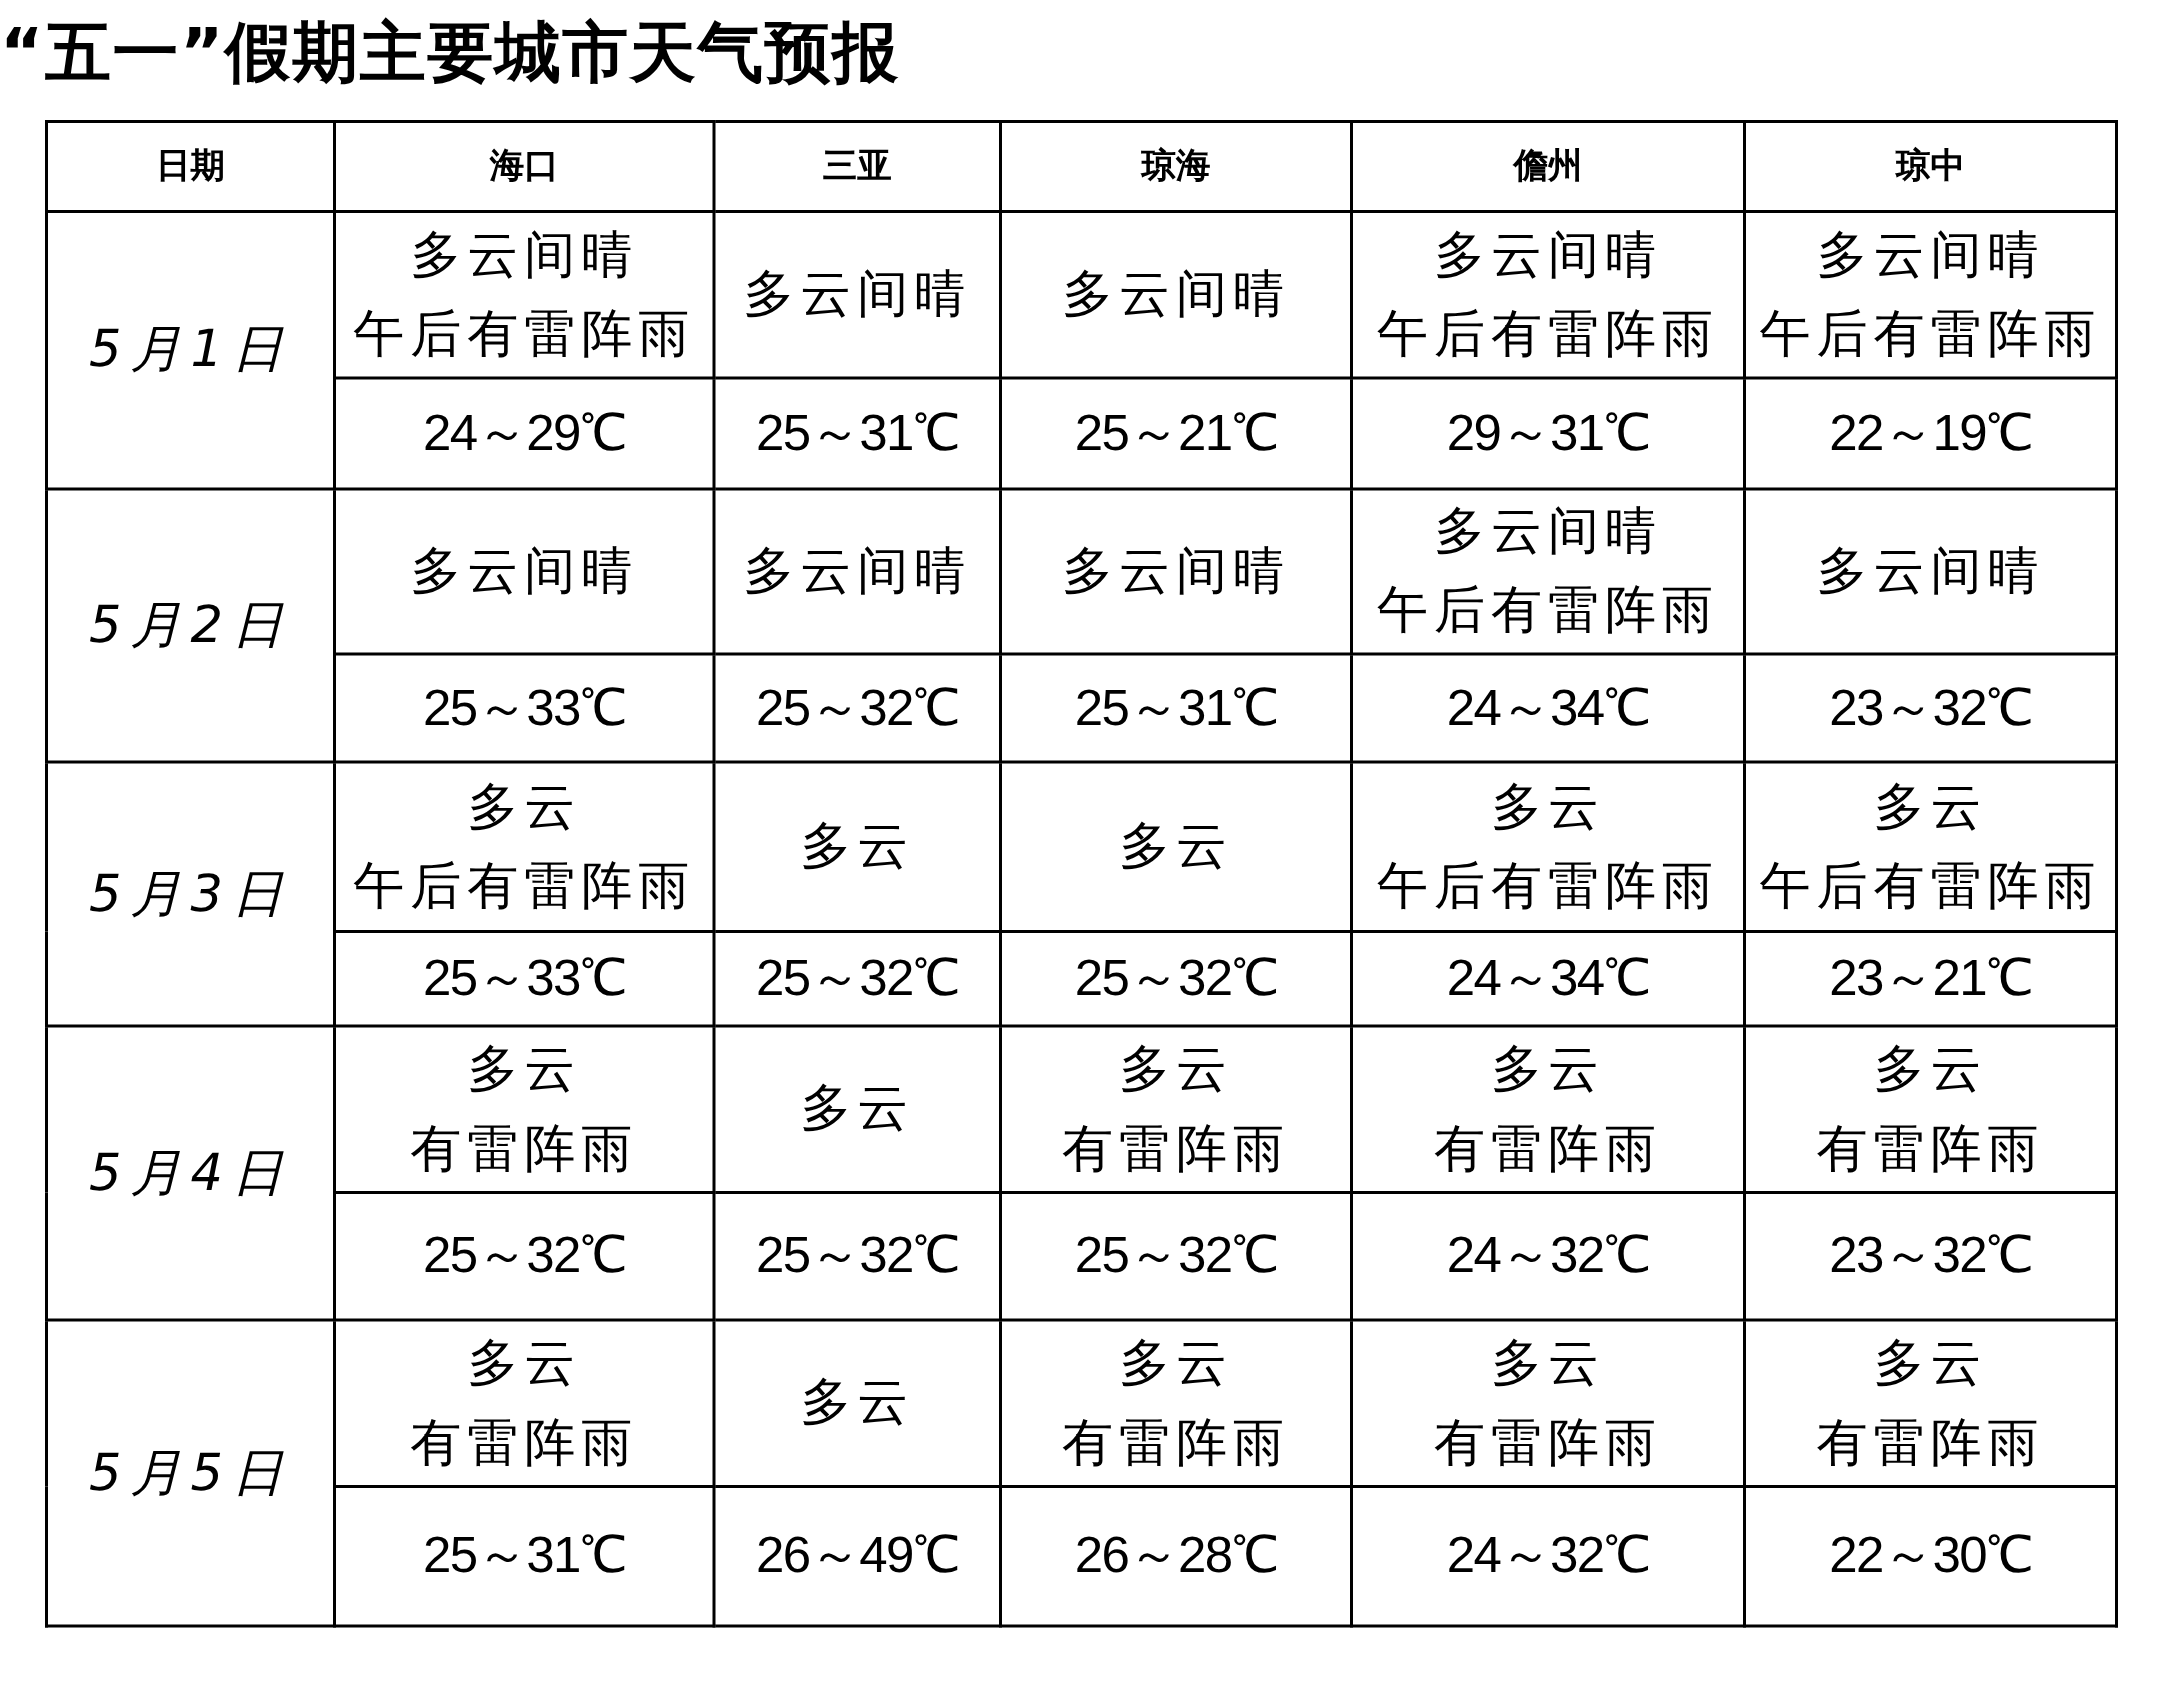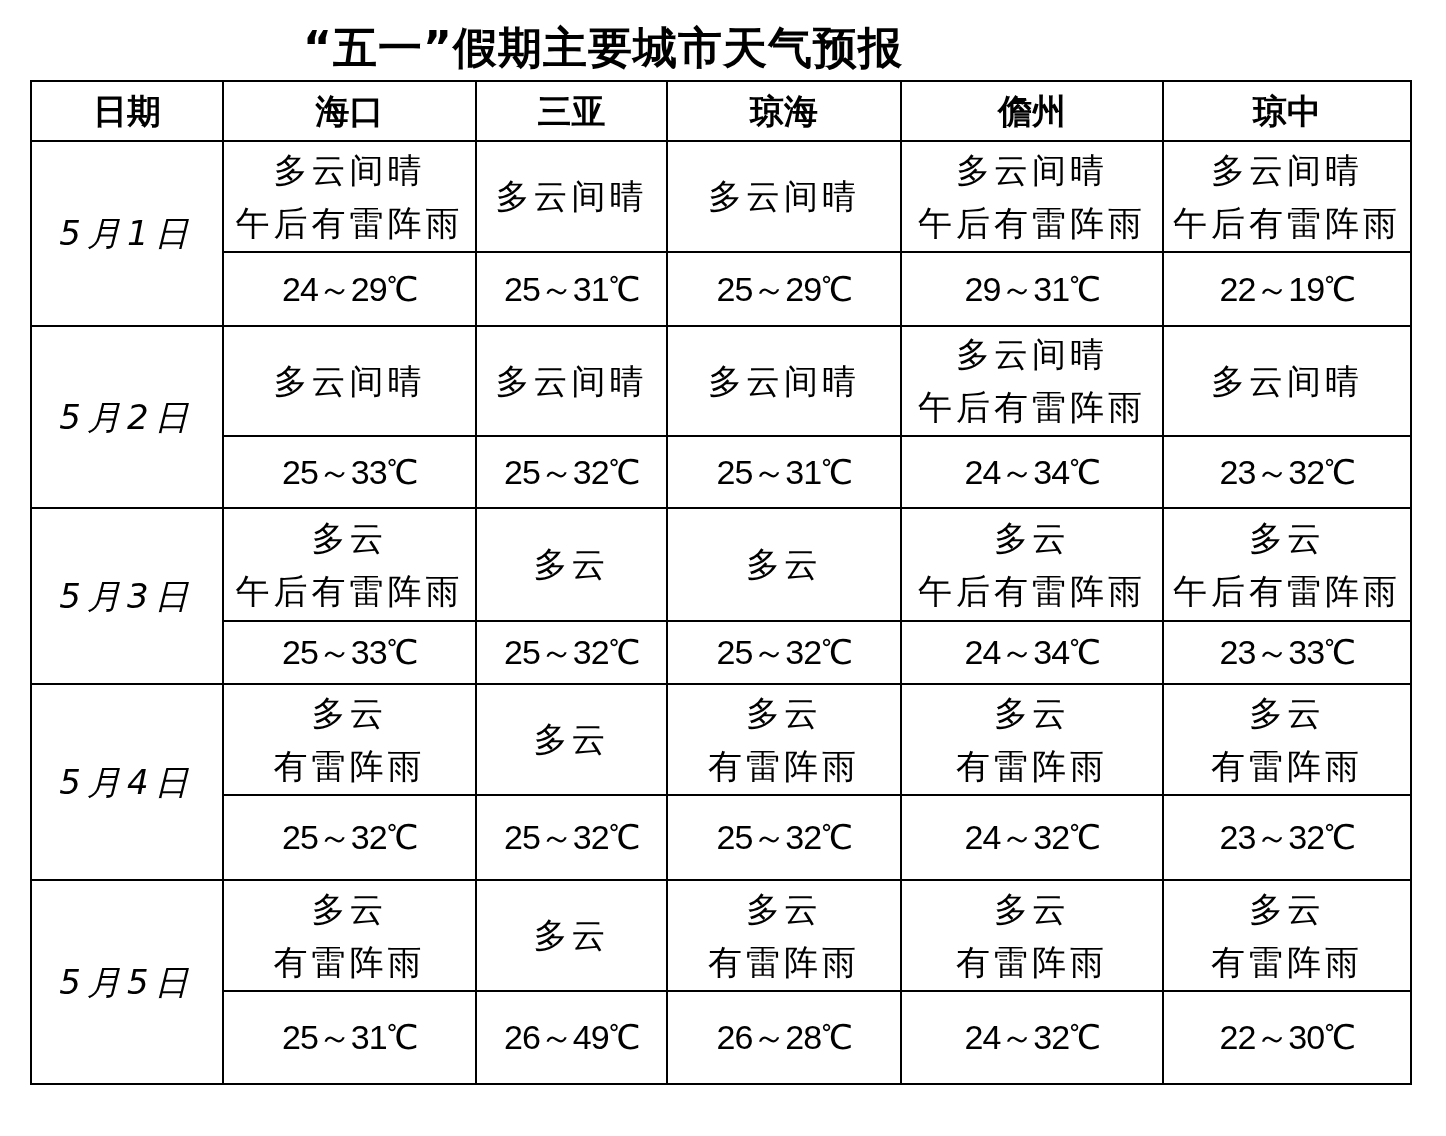--- a/index.html
+++ b/index.html
@@ -11,23 +11,23 @@
       width: 1446px;
       height: 1136px;
       position: relative;
       overflow: hidden;
       font-family: "DejaVu Sans", "Liberation Sans", sans-serif;
       color: #000;
     }
     .title {
       position: absolute;
       left: 0;
-      top: 18px;
+      top: 6px;
       width: 1206px;
-      text-align: center;
+      text-align: left;
       font-size: 44px;
       font-weight: bold;
       line-height: 60px;
       letter-spacing: 1px;
     }
     table.forecast {
       position: absolute;
       left: 30px;
       top: 80px;
       border-collapse: collapse;
@@ -38,21 +38,21 @@
       border: 2px solid #000;
       text-align: center;
       vertical-align: middle;
       padding: 0;
       font-size: 34px;
       line-height: 53px;
     }
     table.forecast th {
       font-weight: bold;
       height: 58px;
-      font-size: 34px;
+      font-size: 23px;
     }
     .date-cell {
       font-size: 32px;
       letter-spacing: 6px;
       font-style: italic;
     }
     .weather-cell {
       letter-spacing: 4px;
     }
     .temp-cell {
@@ -104,21 +104,21 @@
           <span class="line">午后有雷阵雨</span>
         </td>
         <td class="weather-cell">
           <span class="line">多云间晴</span>
           <span class="line">午后有雷阵雨</span>
         </td>
       </tr>
       <tr style="height: 74px;">
         <td class="temp-cell">24～29℃</td>
         <td class="temp-cell">25～31℃</td>
-        <td class="temp-cell">25～29℃</td>
+        <td class="temp-cell">25～21℃</td>
         <td class="temp-cell">29～31℃</td>
         <td class="temp-cell">22～19℃</td>
       </tr>
       <tr style="height: 110px;">
         <td rowspan="2" class="date-cell">5月2日</td>
         <td class="weather-cell">
           <span class="line">多云间晴</span>
         </td>
         <td class="weather-cell">
           <span class="line">多云间晴</span>
@@ -160,21 +160,21 @@
         <td class="weather-cell">
           <span class="line">多云</span>
           <span class="line">午后有雷阵雨</span>
         </td>
       </tr>
       <tr style="height: 63px;">
         <td class="temp-cell">25～33℃</td>
         <td class="temp-cell">25～32℃</td>
         <td class="temp-cell">25～32℃</td>
         <td class="temp-cell">24～34℃</td>
-        <td class="temp-cell">23～33℃</td>
+        <td class="temp-cell">23～21℃</td>
       </tr>
       <tr style="height: 111px;">
         <td rowspan="2" class="date-cell">5月4日</td>
         <td class="weather-cell">
           <span class="line">多云</span>
           <span class="line">有雷阵雨</span>
         </td>
         <td class="weather-cell">
           <span class="line">多云</span>
         </td>

